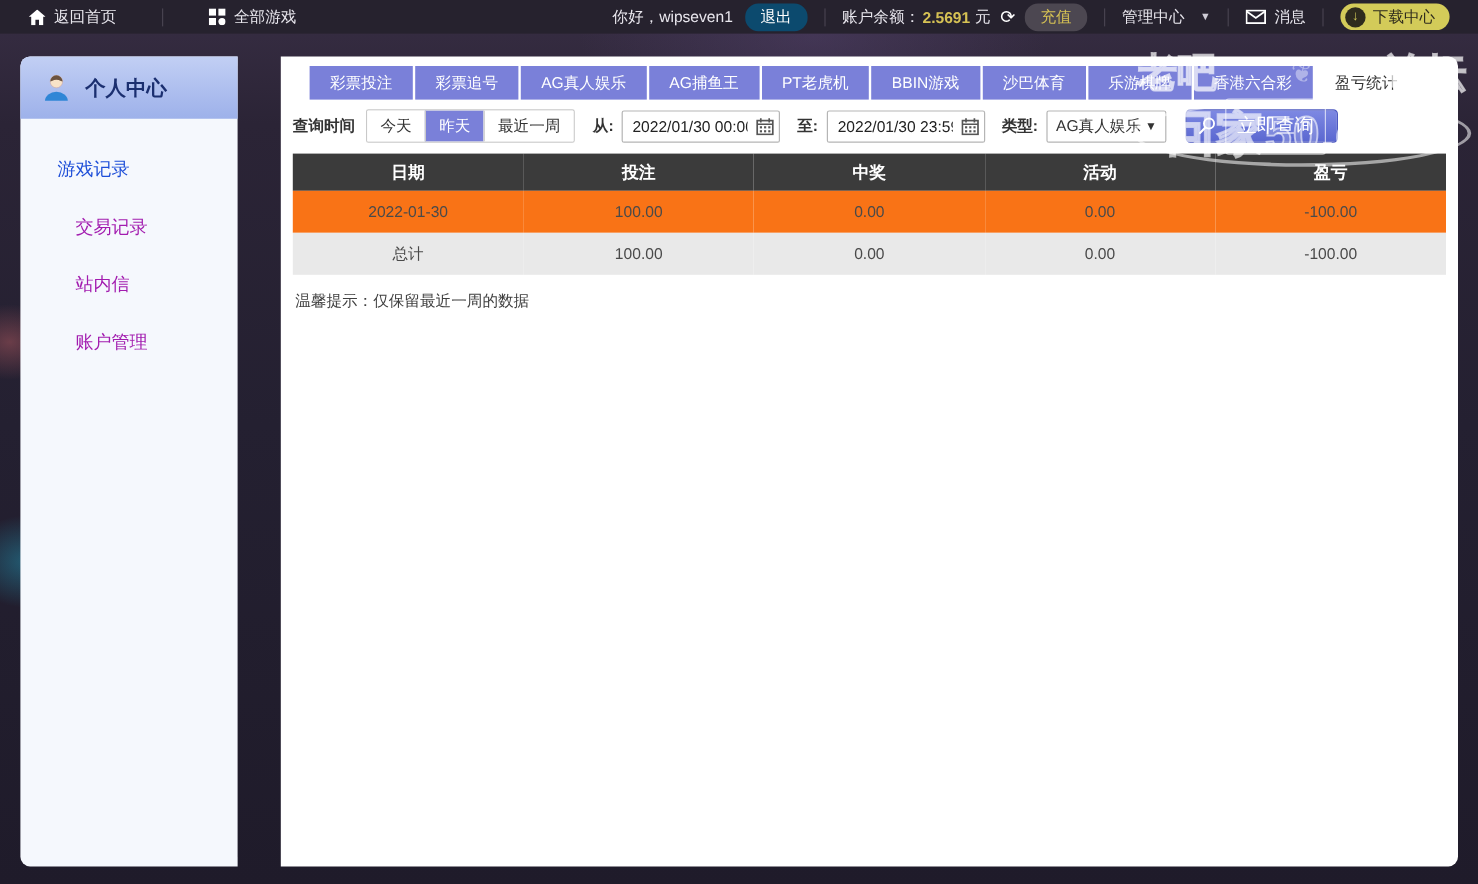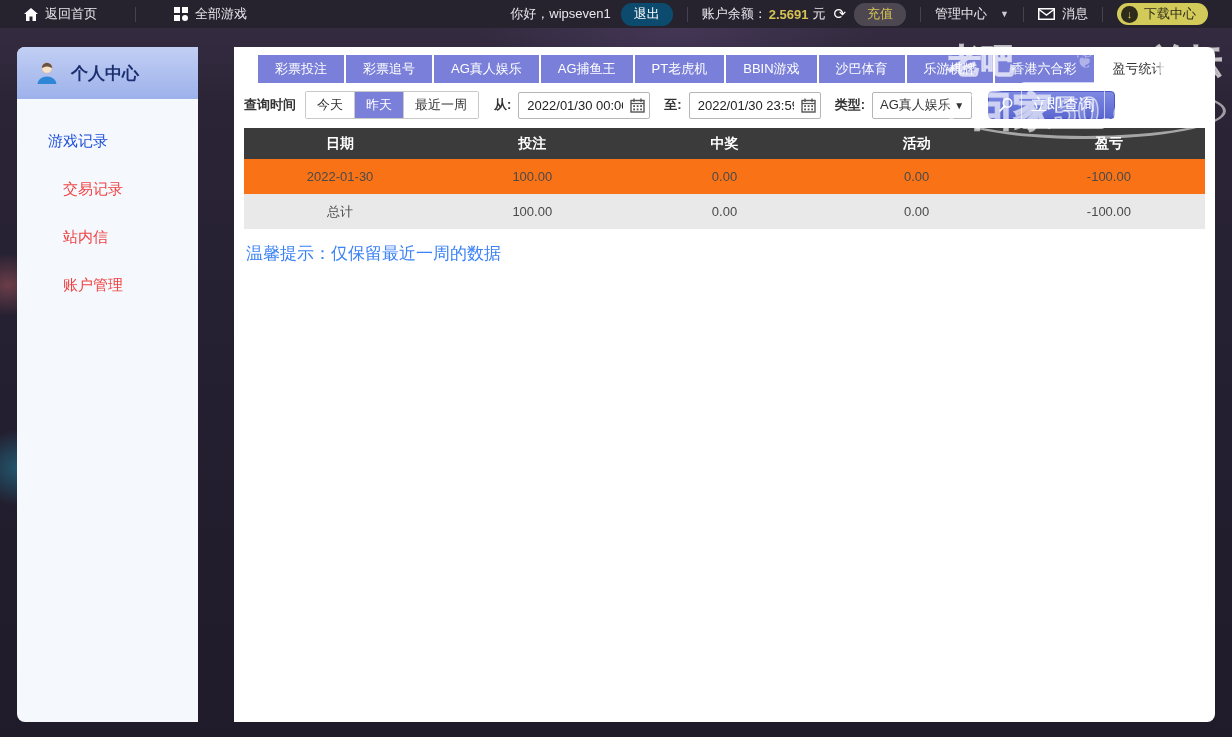--- a/index.html
+++ b/index.html
@@ -40,21 +40,21 @@
   .panel-wrap { position:absolute; top:47px; left:17px; right:17px; bottom:15px; display:flex; z-index:5;gap:36px; }
   .sidebar { width:181px; background:#f5f8fd; border-radius:8px 0 0 8px; flex-shrink:0; }
   .sidebar-header {
     height:52px; border-radius:8px 0 0 0;
     background:linear-gradient(180deg,#c2cff4,#9db1ea);
     display:flex; align-items:center; padding-left:17px; gap:11px;
   }
   .sidebar-title { font-size:17px; font-weight:bold; color:#1b2f70; }
   .menu { padding-top:18px; }
   .menu-item { height:48px; display:flex; align-items:center; padding-left:46px;
-               font-size:15px; color:#ef4444; cursor:pointer; }
+               font-size:15px; color:#a21caf; cursor:pointer; }
   .menu-item.active { color:#1d4ed8;padding-left:31px; }
 
   .main { flex:1; background:#fff; border-radius:0 8px 8px 0; padding:8px 10px 0 10px; min-width:0; }
 
   
   .tabs { display:flex; gap:2px; margin:0 0 8px 14px; }
   .tab { background:#7a80d9; color:#fff; font-size:13px; height:28px;
          display:flex; align-items:center; justify-content:center;
          padding:0 17px; cursor:pointer; white-space:nowrap; }
   .tab.plain { background:transparent; color:#333; }
@@ -80,21 +80,21 @@
   .query-btn { height:28px; background:linear-gradient(#7e89e3,#5a67d0); border:1px solid #4d59c0;
                border-radius:4px; color:#fff; display:flex; align-items:center;
                padding:0 9px; gap:7px; cursor:pointer; }
   .query-inner { border:1px solid rgba(255,255,255,.65); border-radius:3px; padding:12px 9px; font-size:16px; white-space:nowrap; }
 
   
   table { width:100%; border-collapse:collapse; text-align:center; }
   thead th { background:#3b3b3b; color:#fff; height:31px; font-size:14px; font-weight:bold; width:20%; }
   tbody td { height:35px; font-size:13px; color:#4a4a4a; background:#f97316; }
   tr.total td { background:#e9e9e9; }
-  .note { color:#3b82f6; font-size:17px; margin:13px 0 0 2px; }
+  .note { color:#404040; font-size:13px; margin:13px 0 0 2px; }
 
   
   .watermark { position:absolute; left:938px; top:33px; width:294px; height:132px;
                z-index:30; pointer-events:none; }
   .wm-row { display:flex; justify-content:space-between; align-items:center; padding:0 10px; height:56px; }
   .wm-txt { font-size:33px; font-weight:bold; color:rgba(255,255,255,0.2);font-family:Liberation Mono, monospace;
             -webkit-text-stroke:1.2px rgba(255,255,255,0.65); }
   .wm-fleur { font-size:22px; color:rgba(255,255,255,0.4); }
   .wm-ellipse { width:282px; height:56px; margin:-6px auto 0 auto;
                 border:3px solid rgba(255,255,255,0.55); border-radius:50%;

